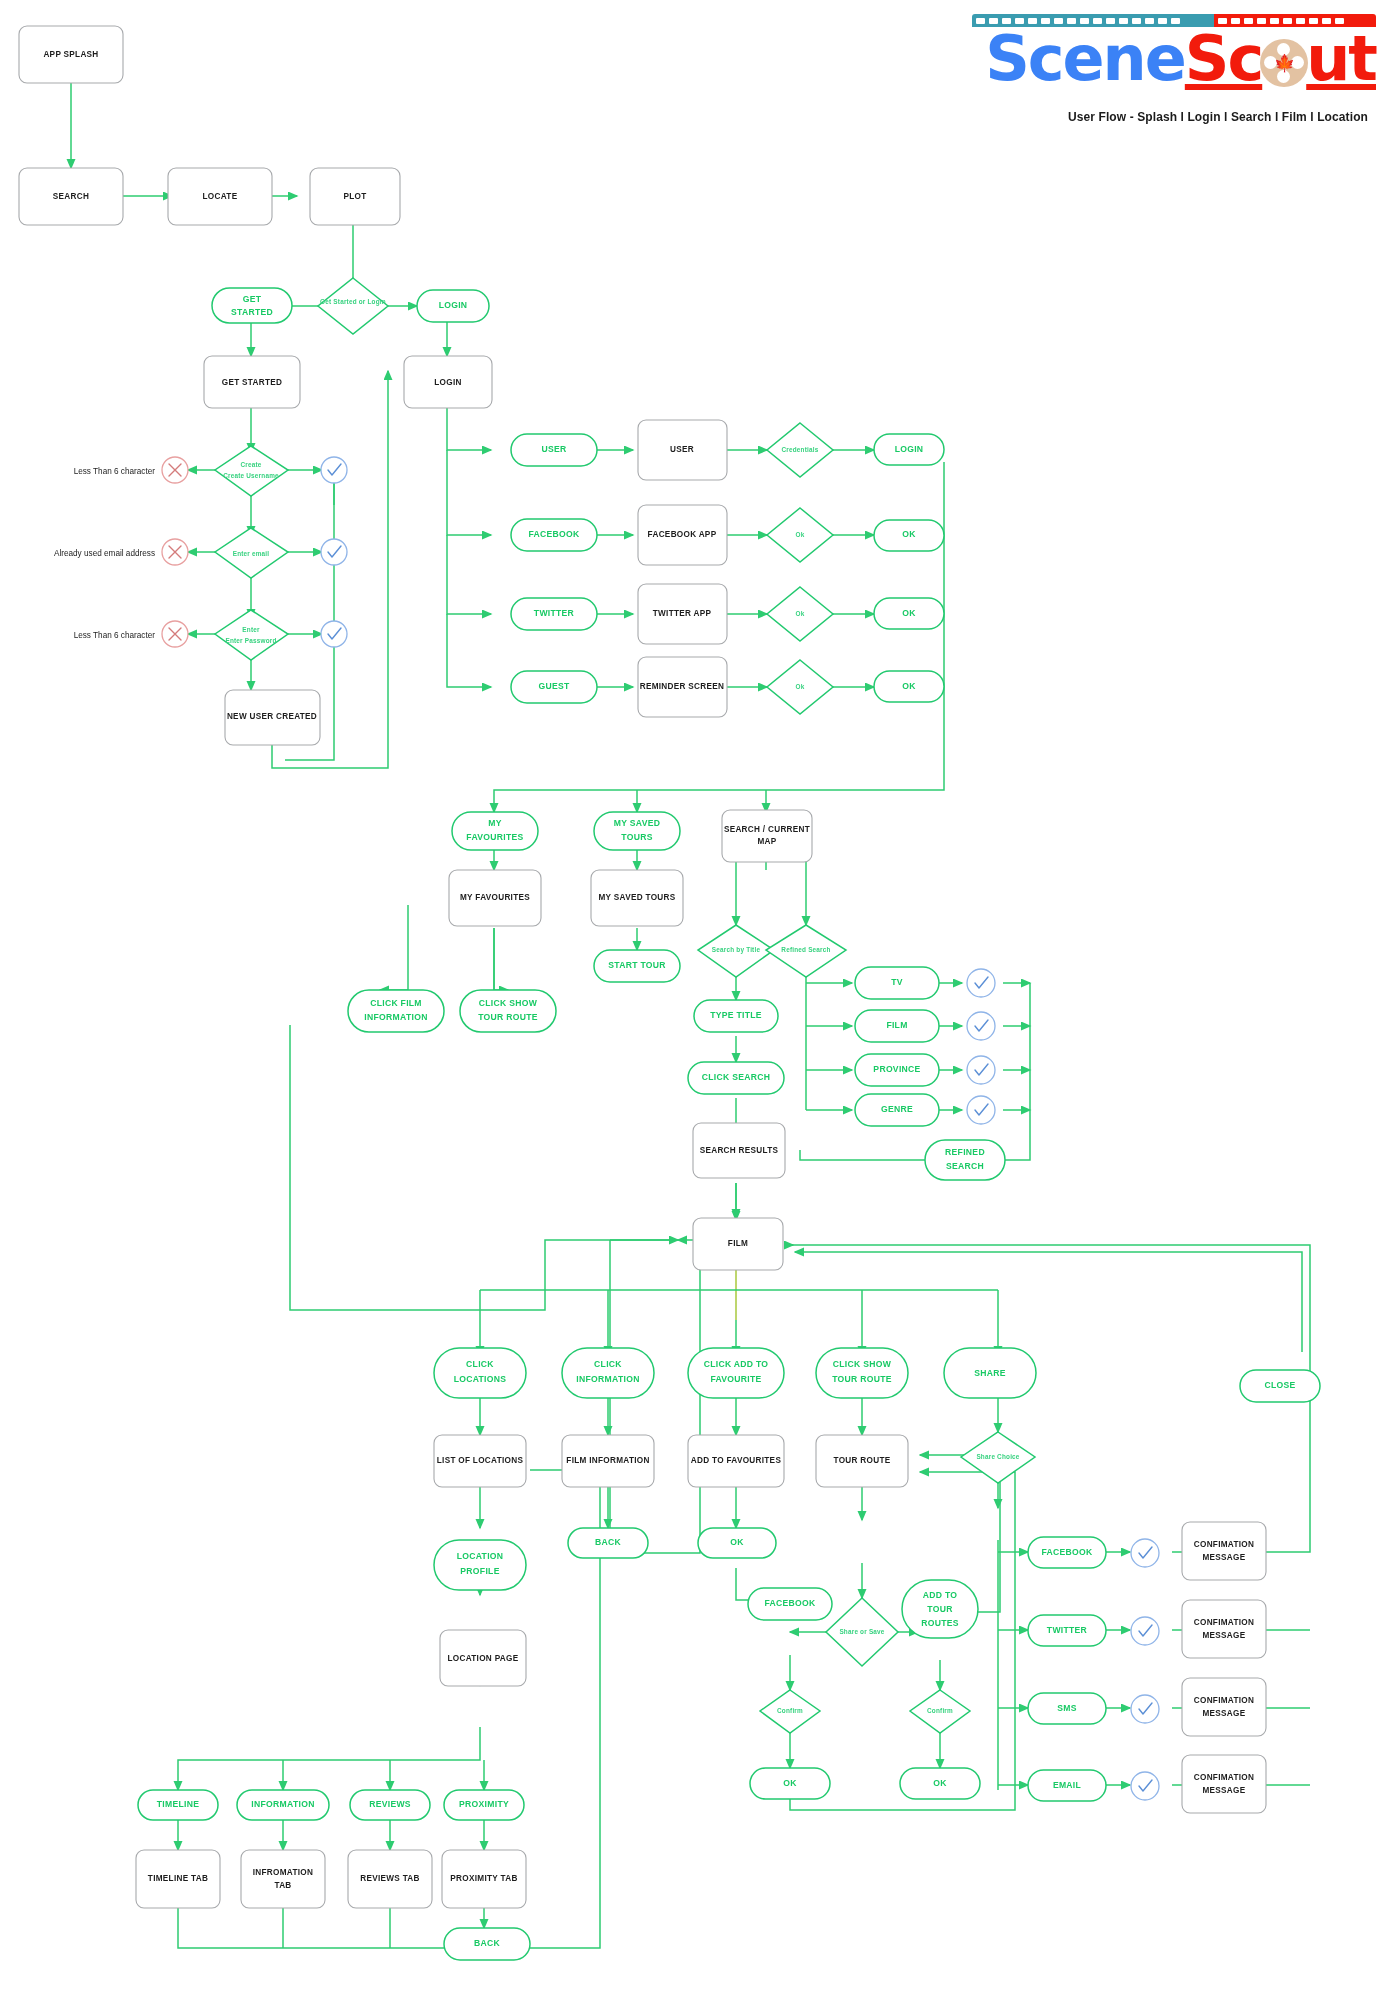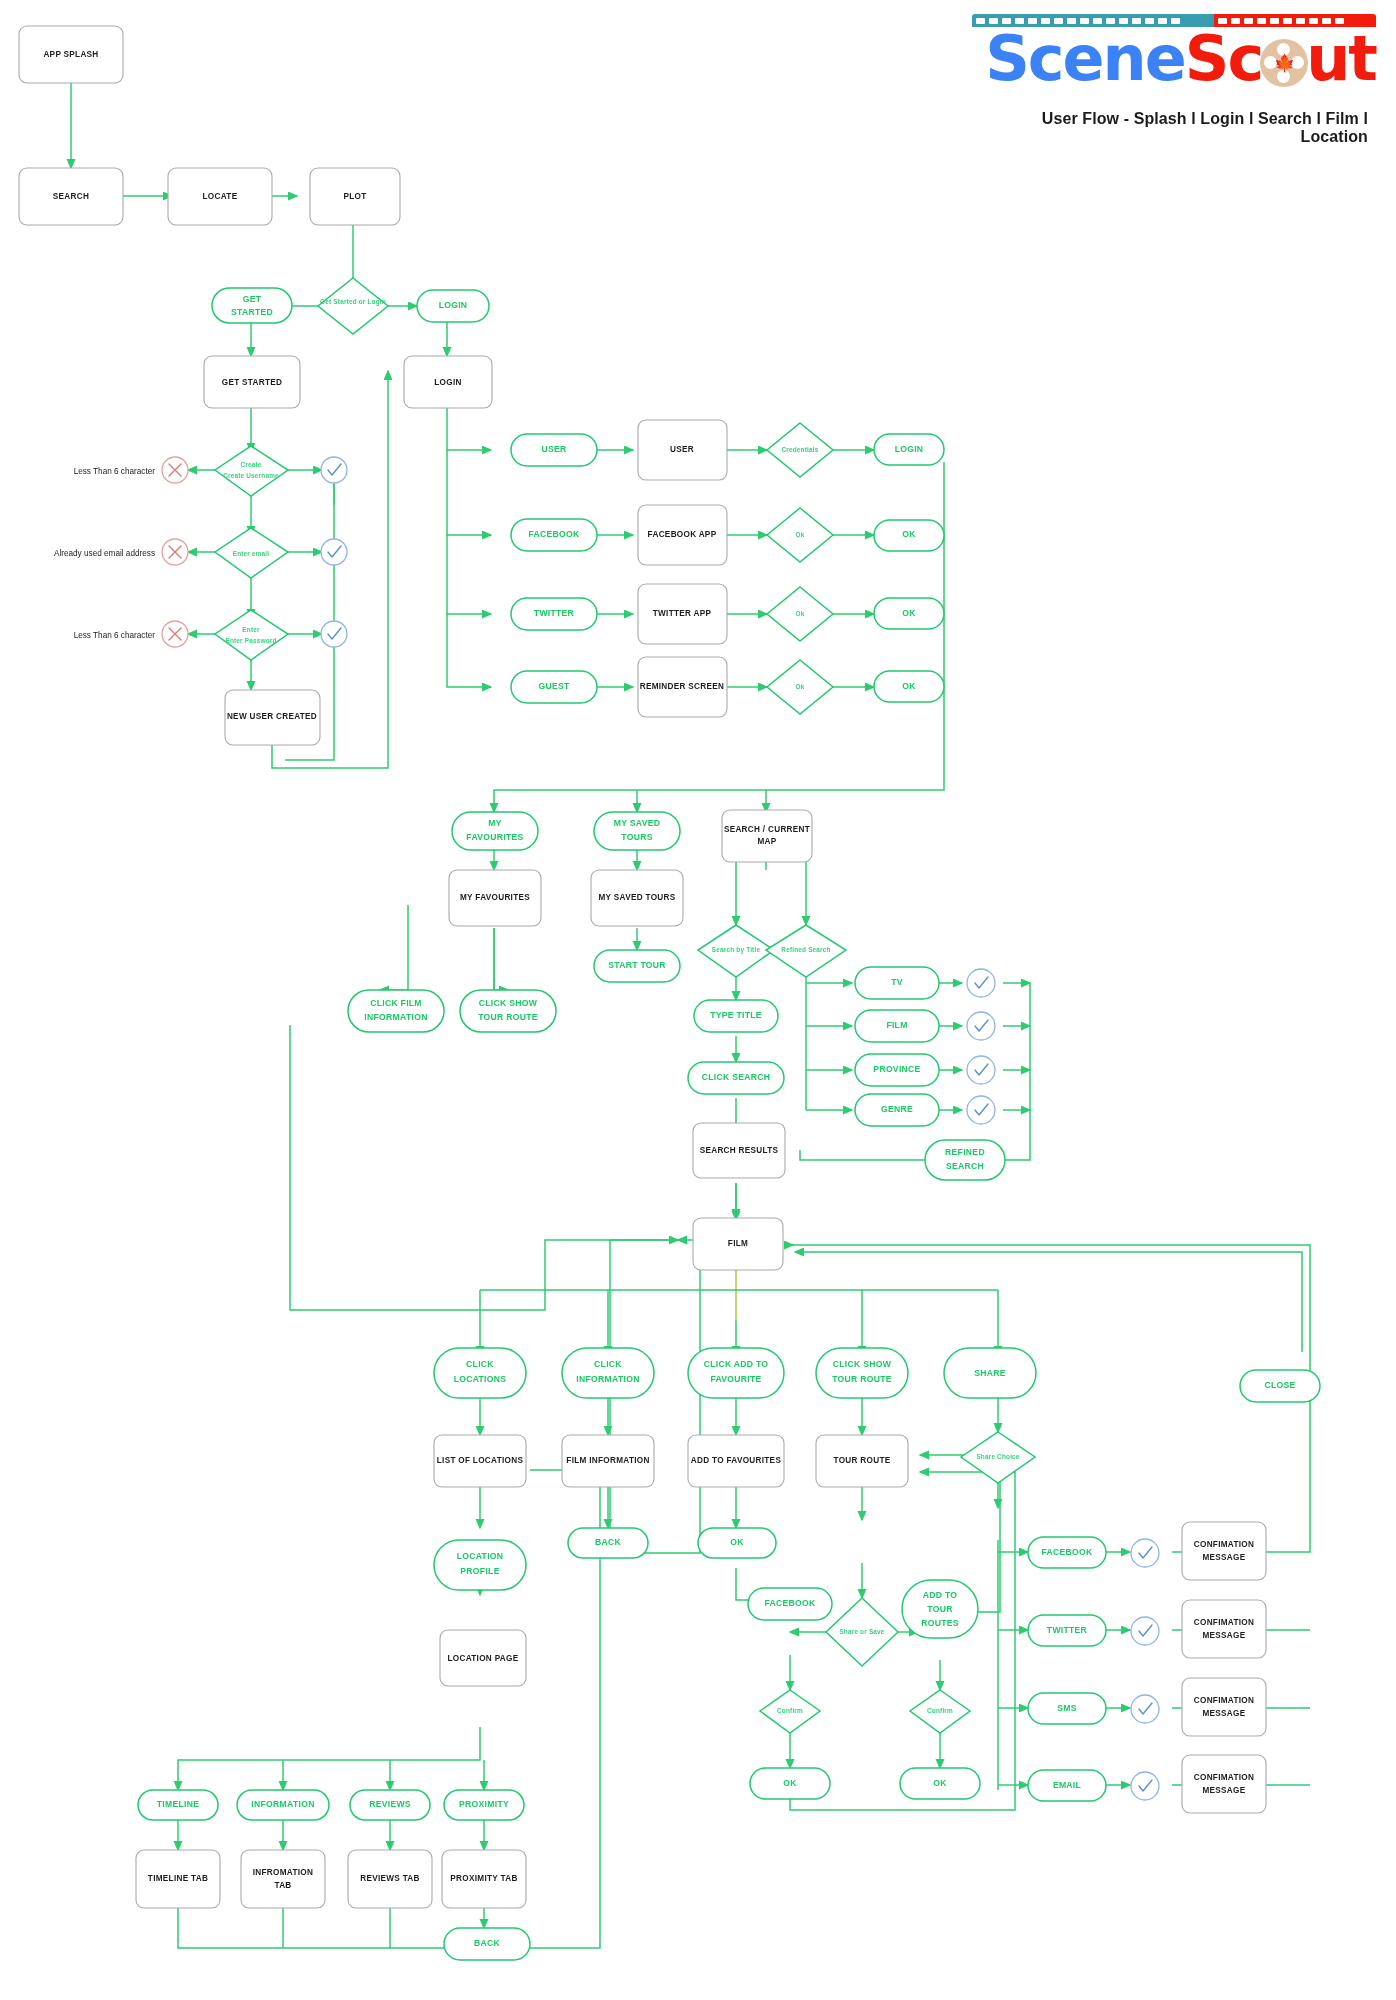--- a/index.html
+++ b/index.html
@@ -9,27 +9,27 @@
 
   .logo-wrap{position:absolute;right:28px;top:14px;width:396px;text-align:right;}
   .logo{display:inline-block;position:relative;line-height:1;}
   .strip{display:flex;height:13px;margin-bottom:1px;}
   .strip-seg{height:13px;display:flex;align-items:center;padding:0 2px;}
   .strip-teal{background:#3a9cb0;border-top-left-radius:3px;}
   .strip-red{background:#f21b0c;border-top-right-radius:3px;}
   .perf{width:9px;height:6px;background:#fff;margin:0 2px;border-radius:1px;}
   .wordmark{font-family:"DejaVu Sans",sans-serif;font-weight:bold;font-size:62px;letter-spacing:-2px;}
   .w-teal{color:#3b82f6;}
-  .w-red{color:#f21b0c;}
+  .w-red{color:#f21b0c;text-decoration:underline;}
   .reel{display:inline-block;width:48px;height:48px;border-radius:50%;background:#e3c2a2;position:relative;vertical-align:-7px;margin:0 -2px;}
   .reel i{position:absolute;width:13px;height:13px;border-radius:50%;background:#fff;}
   .reel i.t{top:4px;left:17px;} .reel i.b{bottom:4px;left:17px;}
   .reel i.l{left:4px;top:17px;} .reel i.r{right:4px;top:17px;}
   .leaf{position:absolute;left:50%;top:50%;transform:translate(-50%,-50%);color:#f21b0c;font-size:17px;line-height:1;}
-  .subtitle{margin-top:20px;font-family:"Liberation Sans",sans-serif;font-size:16px;font-weight:bold;color:#1b1b1b;letter-spacing:.1px;}
+  .subtitle{margin-top:20px;font-family:"Liberation Sans",sans-serif;font-size:12px;font-weight:bold;color:#1b1b1b;letter-spacing:.1px;}
 
   .nd{font-family:"Liberation Sans",sans-serif;text-anchor:middle;dominant-baseline:middle;}
   .t-dark{fill:#1d1d1d;font-weight:bold;font-size:8.2px;letter-spacing:.3px;}
   .t-green{fill:#18c964;font-weight:bold;font-size:8.6px;letter-spacing:.3px;}
   .t-diam{fill:#36d27f;font-weight:bold;font-size:6.4px;letter-spacing:.2px;}
   .t-note{fill:#1d1d1d;font-weight:normal;font-size:8.2px;text-anchor:end;}
   .box-rect{fill:#ffffff;stroke:#a7a9ac;stroke-width:1.1;}
   .pill{fill:#ffffff;stroke:#22c96f;stroke-width:1.5;}
   .diam{fill:#ffffff;stroke:#22c96f;stroke-width:1.5;}
   .chk-c{fill:#ffffff;stroke:#8fb4e8;stroke-width:1.3;}

